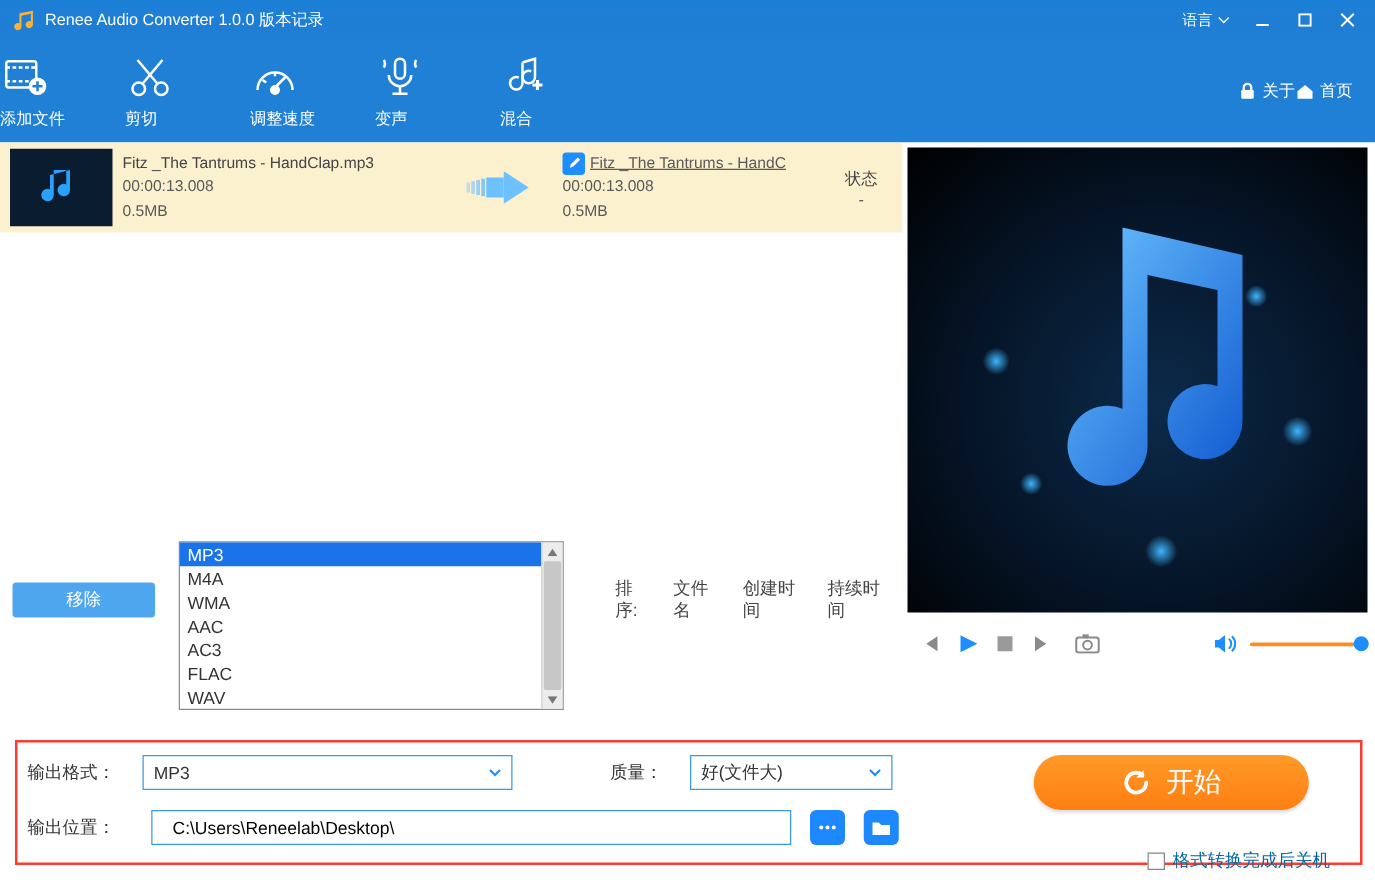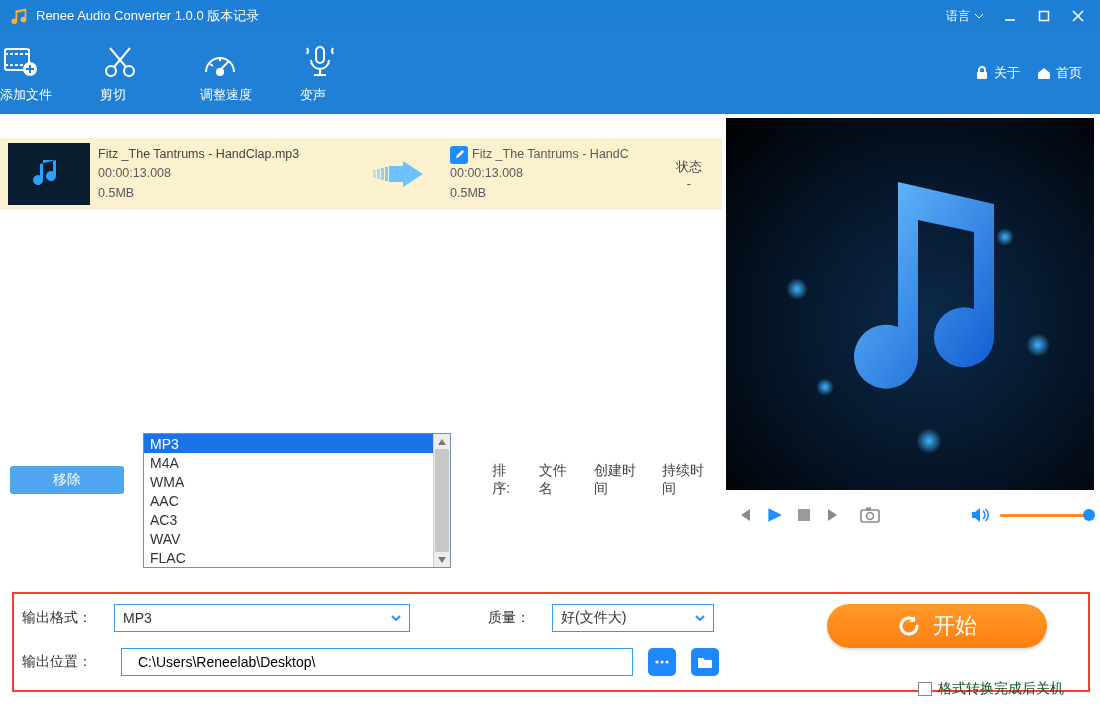--- a/index.html
+++ b/index.html
@@ -37,45 +37,44 @@
     color: #fff;
   }
   .toolbtn {
     width: 100px;
     display:flex; flex-direction:column; align-items:flex-start; justify-content:center;
     cursor:pointer; font-size:13px;
   }
   .toolbtn .ticon { width: 40px; height: 40px; margin-bottom:4px; }
   .toolbtn .tlabel { font-size:13px; }
   .toolbar .spacer { flex:1; }
-  .toolright { display:flex; align-items:center; gap:16px; padding-right:18px; font-size:13px; }
+  .toolright { display:flex; align-items:center; padding-right:18px; font-size:13px; }
   .toolright .rbtn { display:flex; align-items:center; gap:4px; cursor:pointer; }
 
   
   .mainrow { display:flex; height: 426px; }
   .filepane { width:722px; display:flex; flex-direction:column; background:#fff; position:relative; }
   .previewpane { width:378px; background:#fff; display:flex; flex-direction:column; }
 
   .listarea { height:348px; overflow:auto; position:relative; }
 
   .filerow {
     display:flex; align-items:center;
     height:74px;
     background:#fcf1cf;
     border-bottom:2px solid #fff;
-    margin-top:24px;
   }
   .thumbslot { width:82px; height:62px; background:#0a1c30; margin:6px 4px 6px 8px;
                display:flex; align-items:center; justify-content:center; position:relative; }
   .thumbnote { width:40px; height:40px; }
   .srcmeta { width:260px; padding-left:4px; color:#5a5a5a; font-size:12.5px; line-height:1.55; }
   .srcmeta .fname { color:#444; }
   .arrowslot { width:92px; display:flex; align-items:center; justify-content:center; }
   .dstmeta { flex:1; padding-left:4px; color:#5a5a5a; font-size:12.5px; line-height:1.55; position:relative; }
-  .dstmeta .dline1 { display:flex; align-items:center; gap:4px; }
+  .dstmeta .dline1 { display:flex; align-items:center; gap:4px;text-decoration:underline; }
   .editbadge { width:18px; height:18px; background:#1e8dff; border-radius:3px; display:inline-flex; align-items:center; justify-content:center; }
   .statecol { width:66px; text-align:center; font-size:13px; color:#555; }
   .statecol .shdr { color:#444; }
 
   
   .sortbar {
     height:36px; display:flex; align-items:center; gap:18px; padding:0 10px; font-size:14px;
     color:#444;
   }
   .removebtn {
@@ -148,21 +147,21 @@
     display:flex; align-items:center; justify-content:center; cursor:pointer; }
   .rightset { width:270px; display:flex; flex-direction:column; align-items:center; justify-content:flex-start; gap:8px; }
   .startbtn {
     width:220px; height:44px; border-radius:22px;
     background:linear-gradient(#ff9a29, #ff7f12);
     border:none; color:#fff; font-size:22px; cursor:pointer;
     display:flex; align-items:center; justify-content:center; gap:12px;
     box-shadow:0 2px 3px rgba(0,0,0,0.15);
   }
   
-  .shutdownwrap { position:absolute; right:36px; bottom:8px; font-size:14px; color:#14532d;
+  .shutdownwrap { position:absolute; right:36px; bottom:8px; font-size:14px; color:#0369a1;
     display:flex; align-items:center; gap:6px; }
   .cbox { width:14px; height:14px; border:1px solid #888; background:#fff; }
 
 </style>
 </head>
 <body>
 
 <div class="titlebar">
   <svg class="title-icon" viewBox="0 0 24 24">
     <path fill="#ffb030" d="M9 3v12.2A3.5 3.5 0 1 0 11 18V8l9-2v7.2A3.5 3.5 0 1 0 22 16V3L9 5.5V3z"></path>
@@ -229,20 +228,29 @@
     <svg class="ticon" viewBox="0 0 40 40" stroke="#fff" fill="none" stroke-width="2">
       <rect x="16" y="5" width="8" height="16" rx="4"></rect>
       <path d="M11 18a9 9 0 0 0 18 0"></path>
         <line x1="20" y1="27" x2="20" y2="33"></line>
       <line x1="14" y1="33" x2="26" y2="33"></line>
       <path d="M7 12q2-3 0-6"></path>
         <path d="M33 12q-2-3 0-6"></path>
     </svg>
     <span class="tlabel">变声</span>
   </div>
+  <div class="toolbtn">
+    <svg class="ticon" viewBox="0 0 40 40" stroke="#fff" fill="none" stroke-width="2">
+      <path d="M18 8v16a5 5 0 1 1-3-4"></path>
+      <path d="M18 8l10-3v14a5 5 0 1 1-3-4"></path>
+      <line x1="30" y1="22" x2="30" y2="30" stroke-width="2.5"></line>
+        <line x1="26" y1="26" x2="34" y2="26" stroke-width="2.5"></line>
+    </svg>
+    <span class="tlabel">混合</span>
+  </div>
   <div class="spacer"></div>
   <div class="toolright">
     <div class="rbtn">
       <svg width="16" height="16" viewBox="0 0 16 16">
         <rect x="3" y="7" width="10" height="7" rx="1" fill="#fff"></rect>
         <path d="M5 7V5a3 3 0 0 1 6 0v2" stroke="#fff" fill="none" stroke-width="1.8"></path>
       </svg>
       <span>关于</span>
     </div>
     <div class="rbtn">
@@ -298,22 +306,22 @@
       </div>
     </div>
 
     <div class="fmtpopup">
       <ul class="fmtlist">
         <li class="sel">MP3</li>
         <li>M4A</li>
         <li>WMA</li>
         <li>AAC</li>
         <li>AC3</li>
+        <li>FLAC</li>
         <li>WAV</li>
-        <li>FLAC</li>
       </ul>
       <div class="fmtscroll">
         <div class="sarrup">
           <svg width="8" height="6">
               <path d="M4 0L0 6h8z" fill="#777"></path>
             </svg>
         </div>
         <div class="sthumb"></div>
         <div class="sarrdn">
           <svg width="8" height="6">

